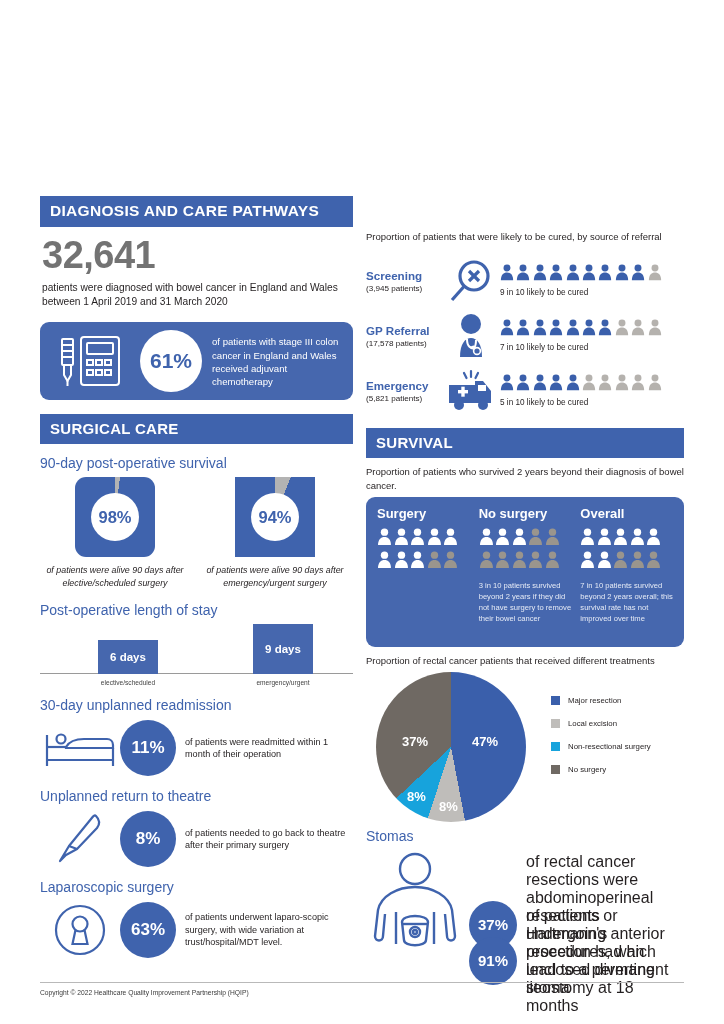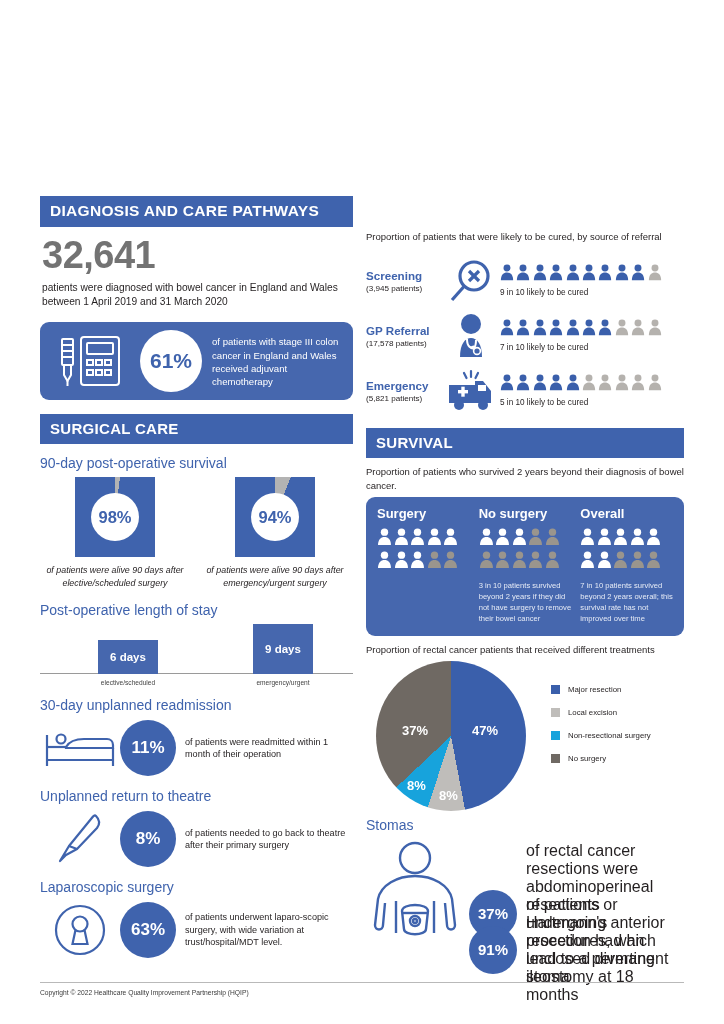--- a/index.html
+++ b/index.html
@@ -85,21 +85,21 @@
   .ref-row{display:flex;align-items:center;height:55px;}
   .ref-lab{width:76px;flex:0 0 76px;}
   .ref-lab .nm{color:#3f63ad;font-weight:bold;font-size:11.6px;}
   .ref-lab .ct{font-size:8.1px;color:#231f20;margin-top:2px;}
   .ref-ic{width:58px;flex:0 0 58px;display:flex;align-items:center;justify-content:center;}
   .ref-fig{flex:1;}
   .people{display:flex;gap:2.4px;}
   .ref-cap{font-size:8.2px;margin-top:3px;}
 
   
-  .spanel{background:#4667ae;border-radius:9px;padding:9px 11px 11px 11px;
+  .spanel{background:#4667ae;border-radius:9px;padding:9px 11px 22px 11px;
     margin-top:5px;display:flex;box-sizing:border-box;}
   .scol{flex:1;padding-right:9px;}
   .scol h4{margin:0 0 7px 0;color:#fff;font-size:13px;font-weight:bold;}
   .sgrid{display:flex;flex-wrap:wrap;width:88px;gap:1.5px;margin-bottom:8px;}
   .scap{color:#e6ebf6;font-size:7.6px;line-height:1.42;}
 
   
   .piewrap{position:relative;height:152px;margin-top:5px;}
   .pie{position:absolute;left:10px;top:0;width:150px;height:150px;border-radius:50%;}
   .plab{position:absolute;color:#fff;font-weight:bold;font-size:13px;}
@@ -147,21 +147,21 @@
       <div class="cl-circ">61%</div>
       <div class="cl-txt">of patients with stage III colon cancer in England and Wales received adjuvant chemotherapy</div>
     </div>
 
     <div class="bar sm" style="margin-top:14px">SURGICAL CARE</div>
 
     <div class="sub">90-day post-operative survival</div>
 
     <div class="donut-row">
       <div class="donut-cell">
-        <div class="donut" style="background:conic-gradient(#b3b3b3 0deg 7.2deg,#3f63ad 7.2deg 360deg);">
+        <div class="donut" style="background:conic-gradient(#b3b3b3 0deg 7.2deg,#3f63ad 7.2deg 360deg);border-radius:11px;">
           <div class="hole">98%</div>
         </div>
         <div class="donut-cap">of patients were alive 90 days after elective/scheduled surgery</div>
       </div>
       <div class="donut-cell">
         <div class="donut" style="background:conic-gradient(#b3b3b3 0deg 21.6deg,#3f63ad 21.6deg 360deg);">
           <div class="hole">94%</div>
         </div>
         <div class="donut-cap">of patients were alive 90 days after emergency/urgent surgery</div>
       </div>

